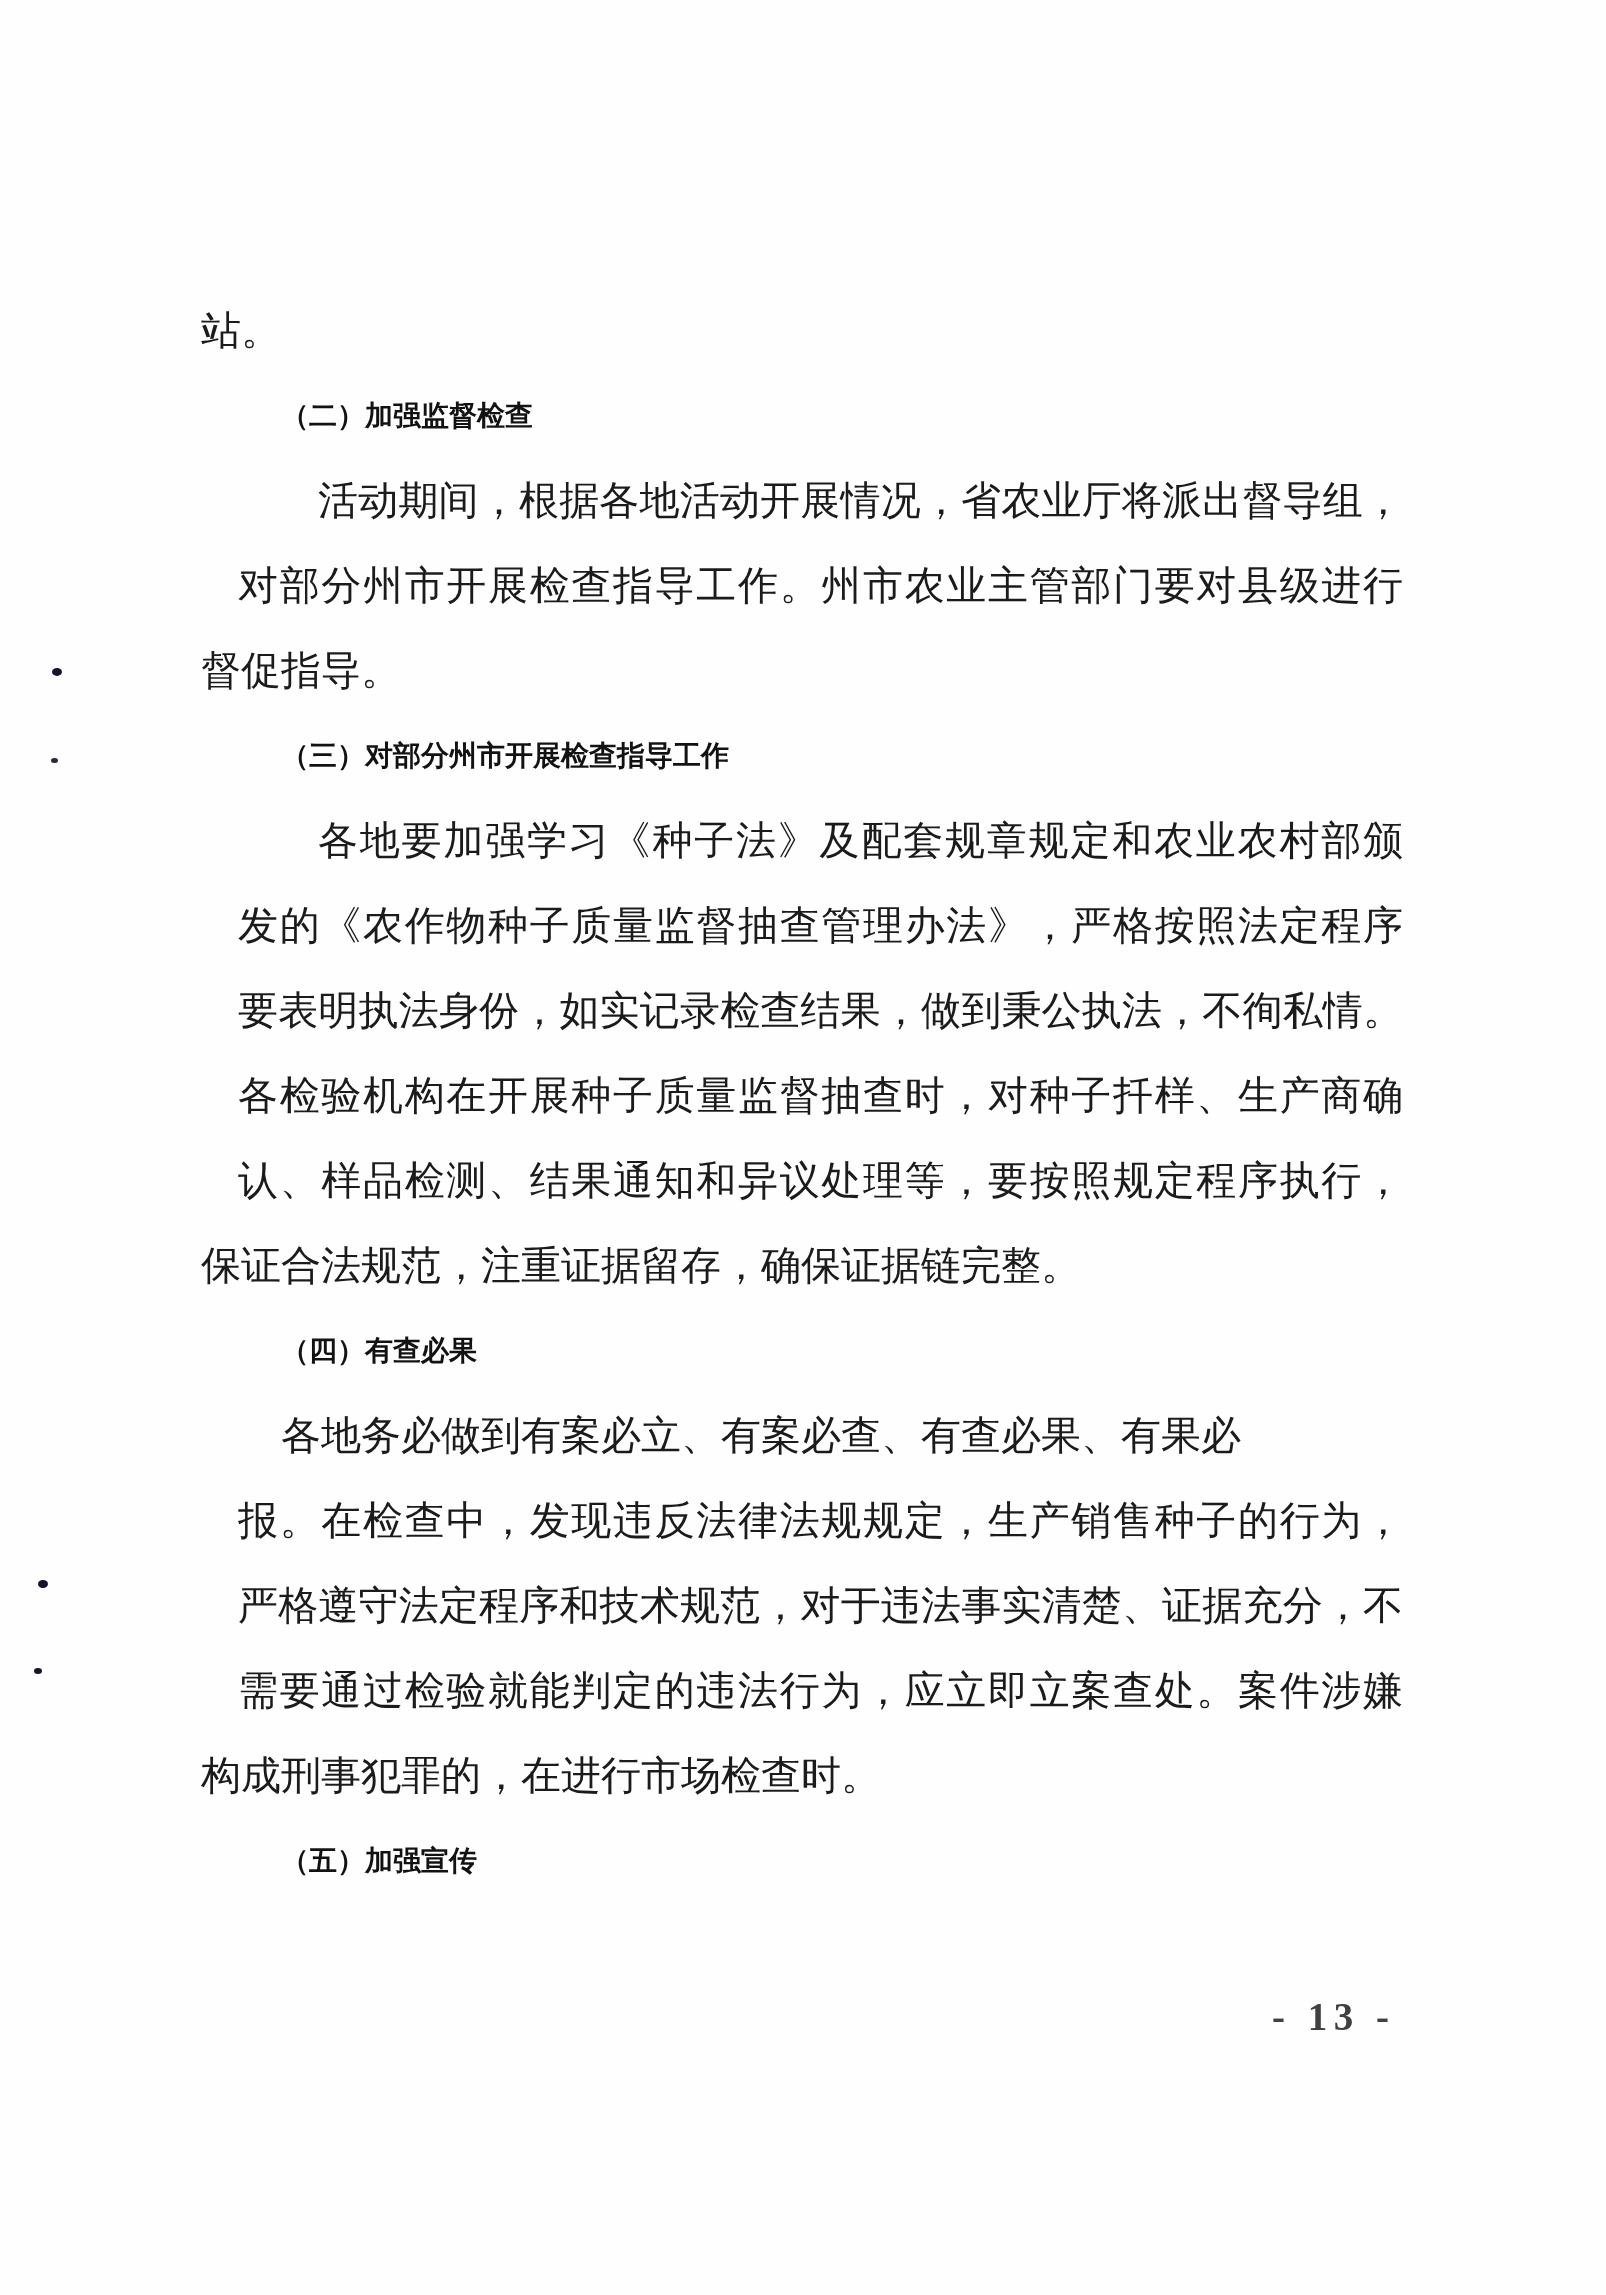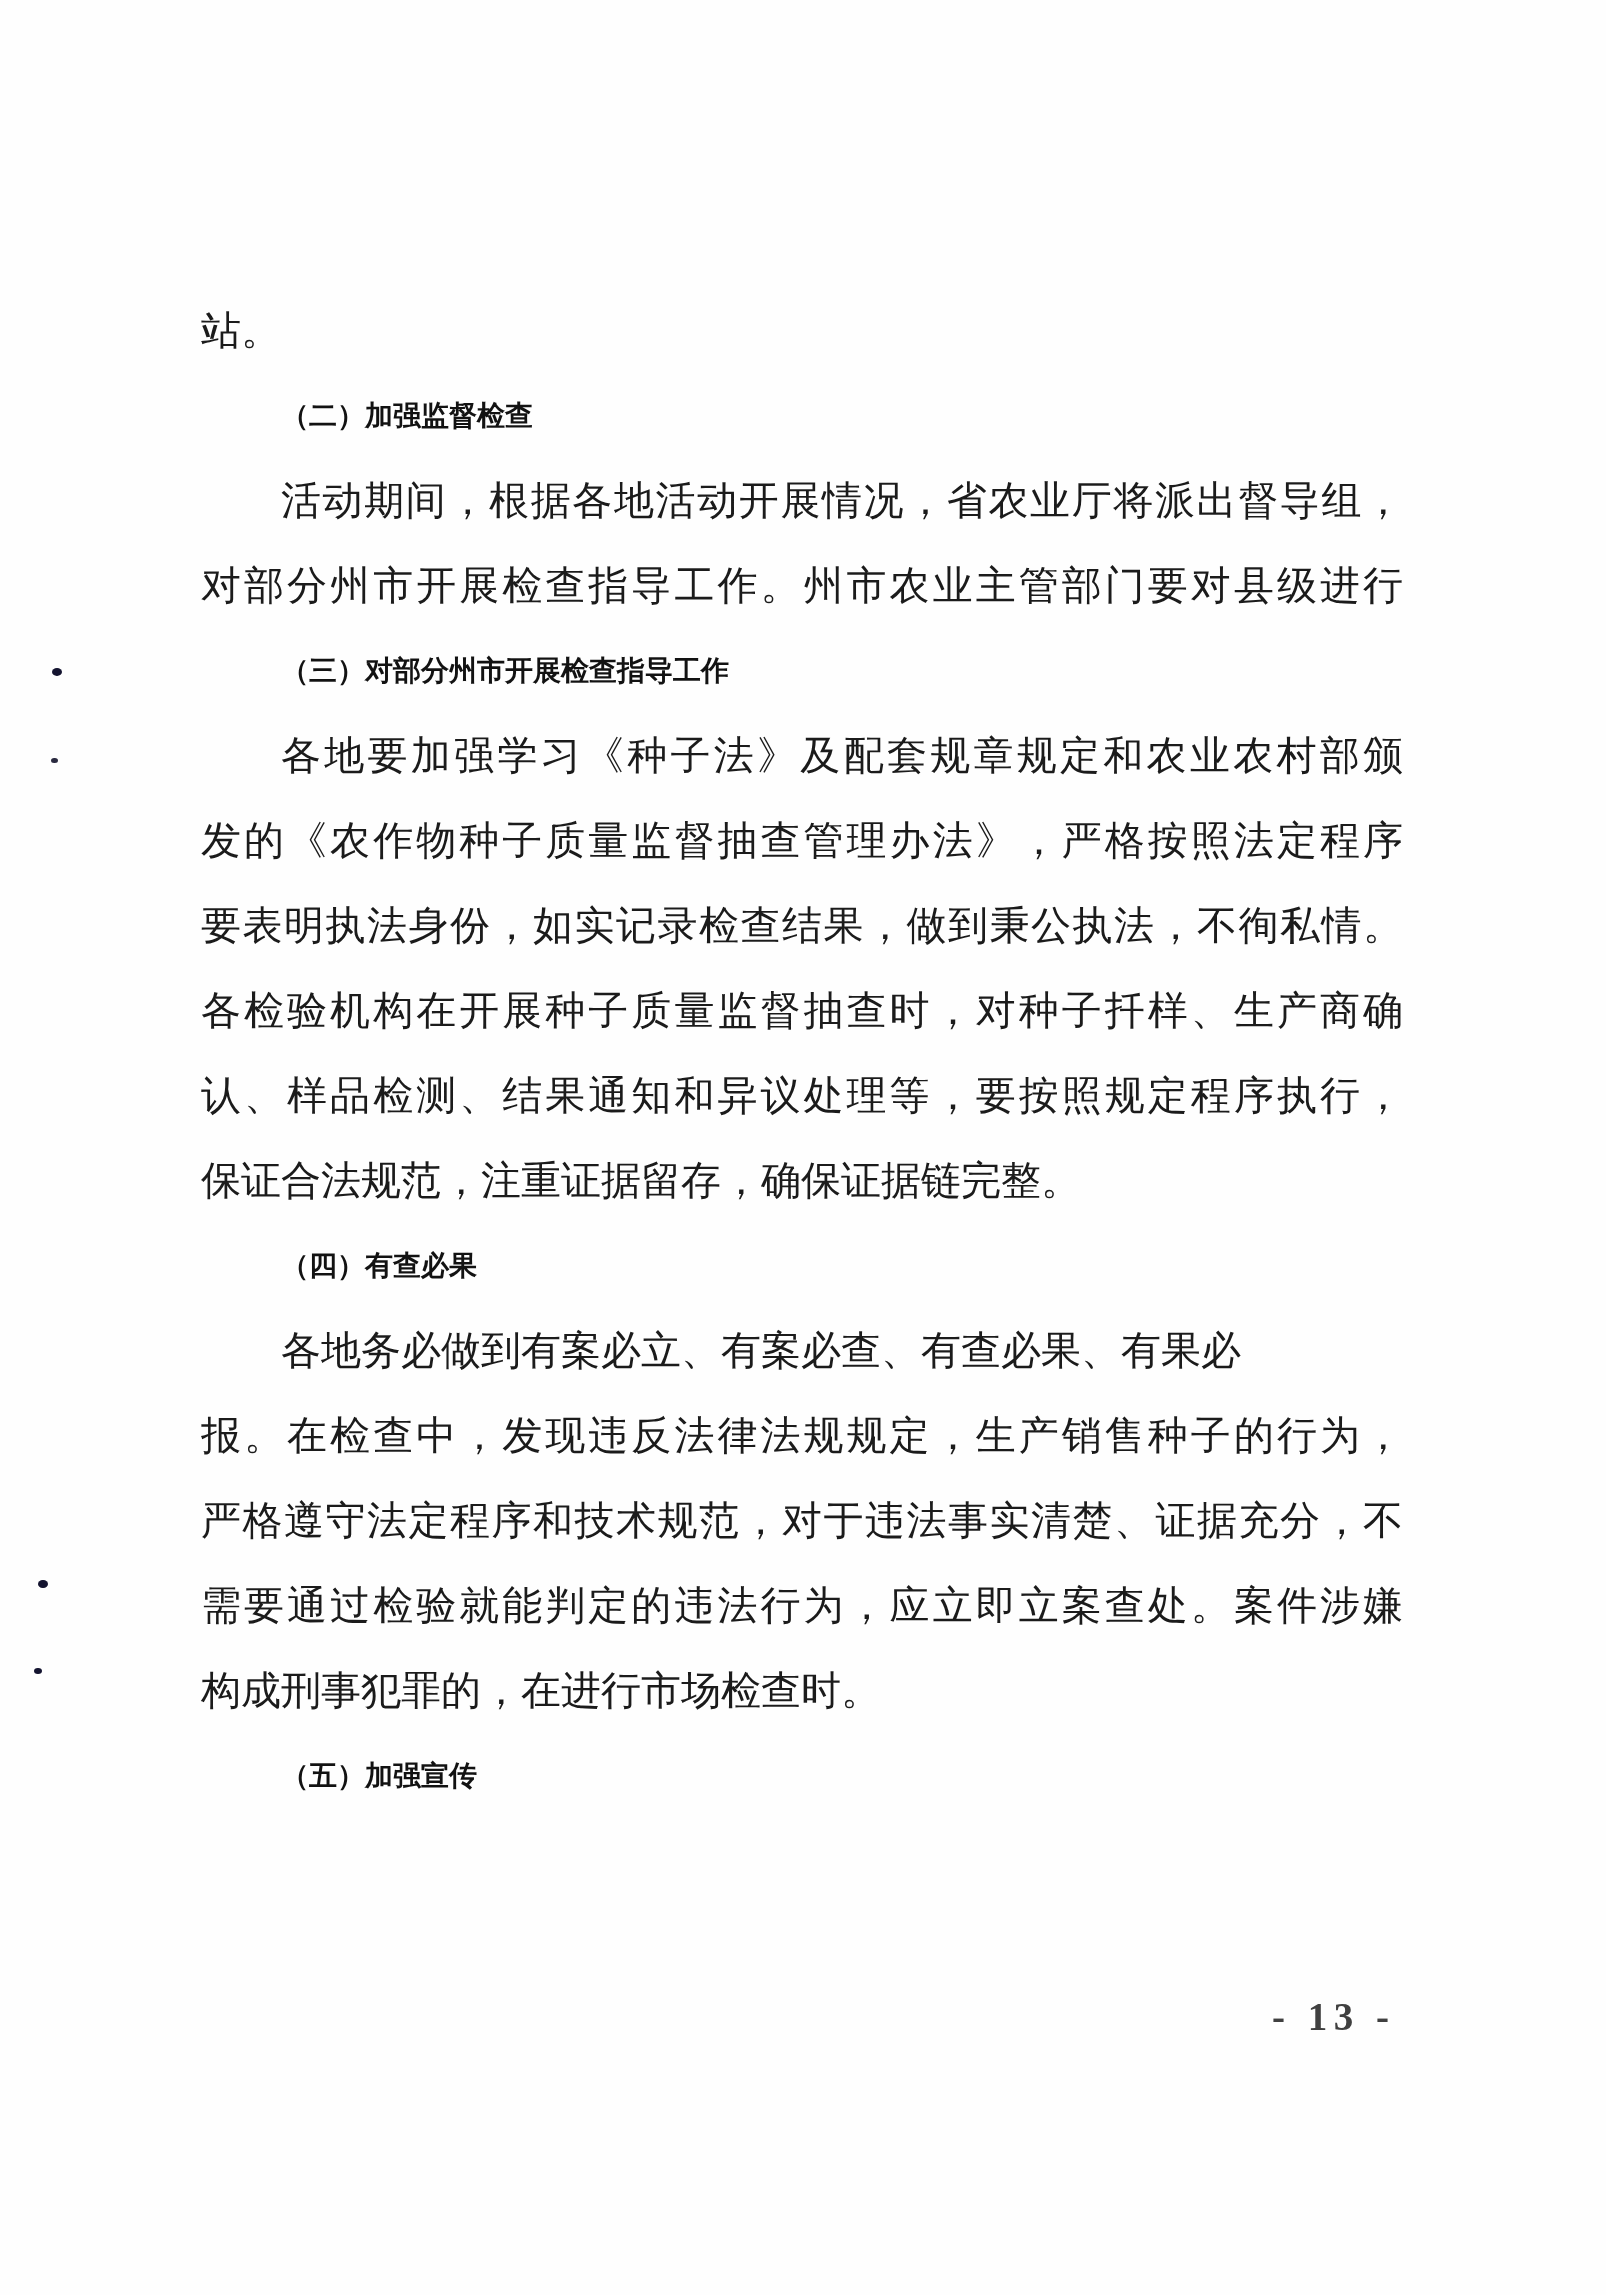--- a/index.html
+++ b/index.html
@@ -28,20 +28,21 @@
     color: #1b1b1b;
     white-space: pre-wrap;
   }
   .line.indent {
     text-indent: 80px;
   }
   .line.justify {
     text-align: justify;
     text-align-last: justify;
     text-justify: inter-character;
+    margin-left: 37px;
   }
   .line.heading {
     font-weight: bold;
     font-size: 28px;
     color: #121212;
   }
   .pageno {
     position: absolute;
     top: 1994px;
     left: 1272px;
@@ -64,20 +65,21 @@
 </style>
 </head>
 <body>
 
 <div class="page">
   <div class="content" id="lines-container">
       <div class="line body">站。</div>
       <div class="line heading indent">（二）加强监督检查</div>
       <div class="line body indent justify">活动期间，根据各地活动开展情况，省农业厅将派出督导组，</div>
       <div class="line body justify">对部分州市开展检查指导工作。州市农业主管部门要对县级进行</div>
+      <div class="line body">督促指导。</div>
       <div class="line heading indent">（三）对部分州市开展检查指导工作</div>
       <div class="line body indent justify">各地要加强学习《种子法》及配套规章规定和农业农村部颁</div>
       <div class="line body justify">发的《农作物种子质量监督抽查管理办法》，严格按照法定程序</div>
       <div class="line body justify">要表明执法身份，如实记录检查结果，做到秉公执法，不徇私情。</div>
       <div class="line body justify">各检验机构在开展种子质量监督抽查时，对种子扦样、生产商确</div>
       <div class="line body justify">认、样品检测、结果通知和异议处理等，要按照规定程序执行，</div>
       <div class="line body">保证合法规范，注重证据留存，确保证据链完整。</div>
       <div class="line heading indent">（四）有查必果</div>
       <div class="line body indent">各地务必做到有案必立、有案必查、有查必果、有果必</div>
       <div class="line body justify">报。在检查中，发现违反法律法规规定，生产销售种子的行为，</div>

